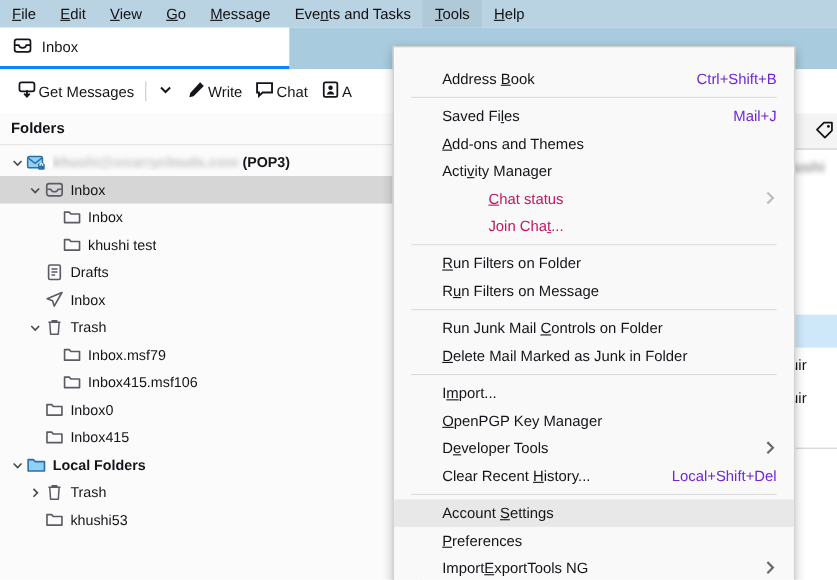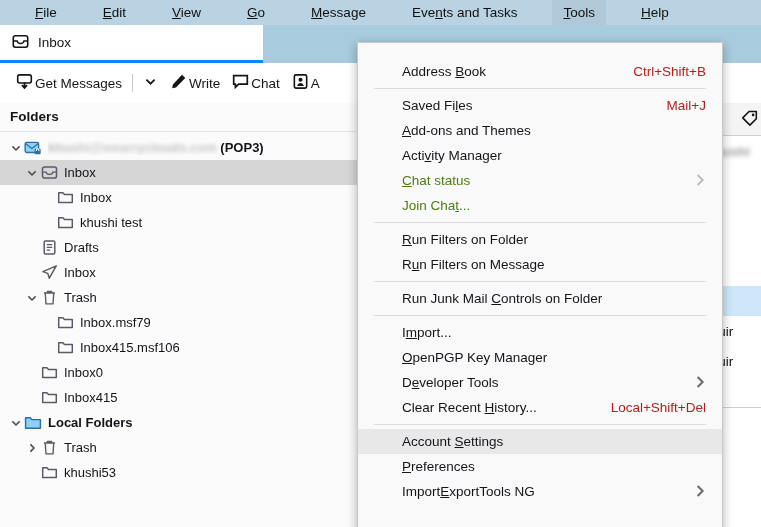--- a/index.html
+++ b/index.html
@@ -12,21 +12,21 @@
   }
   .app{position:absolute;inset:0;overflow:hidden;}
 
   
   .menubar{
     position:absolute;left:0;top:0;width:761px;height:25px;
     background:#b9d3e3;display:flex;align-items:center;
   }
   .menubar .mi{
     padding:0 11px;height:25px;line-height:25px;font-size:13.5px;color:#111;
-    white-space:nowrap;cursor:default;margin-left:24px;
+    white-space:nowrap;cursor:default;
   }
   .menubar .mi u{text-decoration:underline;}
   .menubar .mi.active{background:#b0c9d8;}
 
   
   .tabstrip{
     position:absolute;left:0;top:25px;width:761px;height:38px;
     background:#a8cbdd;
   }
   .tab{
@@ -101,22 +101,22 @@
     background:#f9f9f9;border:1px solid #c7c7c7;
     box-shadow:0 3px 10px rgba(0,0,0,.30);
     box-sizing:border-box;padding:16px 0;z-index:40;
   }
   .mitem{
     height:25px;display:flex;align-items:center;position:relative;
     padding-left:44px;padding-right:16px;font-size:13.5px;color:#15141a;
     white-space:nowrap;cursor:default;
   }
   .mitem.hi{background:#e8e8e8;}
-  .mitem.disabled{color:#4d7c0f;}
-  .mitem .acc{position:absolute;right:16px;font-size:13.5px;color:#b91c1c;}
+  .mitem.disabled{color:#be185d;margin-left:42px;}
+  .mitem .acc{position:absolute;right:16px;font-size:13.5px;color:#6d28d9;}
   .mitem .submark{position:absolute;right:14px;top:4px;}
   .msep{height:1px;background:#dcdcdc;margin:4px 16px 4px 16px;}
   u{text-decoration:underline;}
 </style>
 </head>
 <body>
 
 <div class="app">
 
   <div class="menubar">
@@ -452,20 +452,23 @@
       <span><u>R</u>un Filters on Folder</span>
     </div>
     <div class="mitem">
       <span>R<u>u</u>n Filters on Message</span>
     </div>
     <div class="msep"></div>
 
     <div class="mitem">
       <span>Run Junk Mail <u>C</u>ontrols on Folder</span>
     </div>
+    <div class="mitem">
+      <span><u>D</u>elete Mail Marked as Junk in Folder</span>
+    </div>
     <div class="msep"></div>
 
     <div class="mitem">
       <span>I<u>m</u>port...</span>
     </div>
     <div class="mitem">
       <span><u>O</u>penPGP Key Manager</span>
     </div>
     <div class="mitem">
       <span>D<u>e</u>veloper Tools</span>

